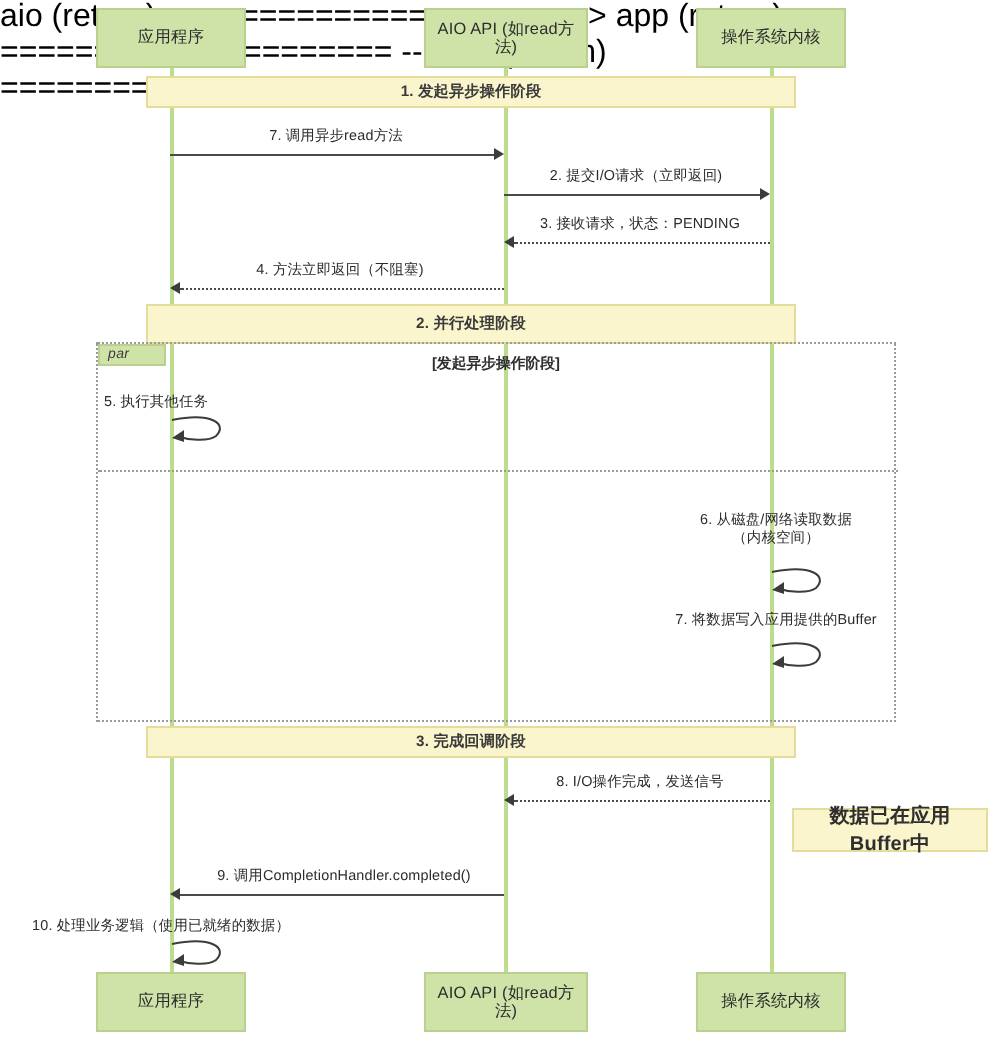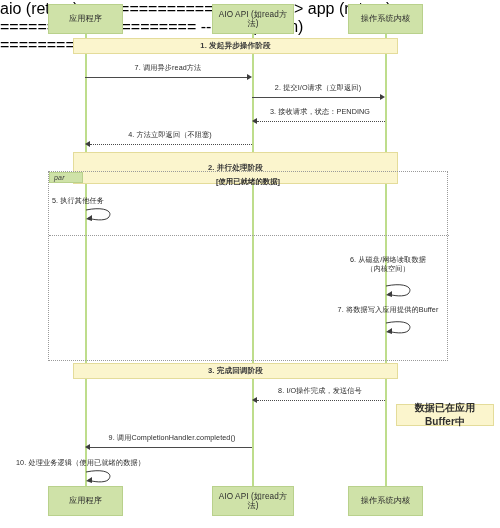--- a/index.html
+++ b/index.html
@@ -85,30 +85,30 @@
   <div class="msg-label ctr" style="left:320px;top:107px;">3. 接收请求，状态：PENDING</div>
   <div class="arrow-line dotted" style="left:257px;top:121px;width:128px;"></div>
   <div class="head left" style="left:252px;top:118px;"></div>
 
    app (return) ===================== --&gt;
   <div class="msg-label ctr" style="left:170px;top:130px;">4. 方法立即返回（不阻塞)</div>
   <div class="arrow-line dotted" style="left:90px;top:144px;width:162px;"></div>
   <div class="head left" style="left:85px;top:141px;"></div>
 
   
-  <div class="phase" style="left:73px;top:152px;width:325px;height:32px;">
+  <div class="phase" style="left:73px;top:152px;width:325px;height:20px;">
     <span>2. 并行处理阶段</span>
   </div>
 
   
   <div class="frag" style="left:48px;top:171px;width:400px;height:190px;">
     <div class="frag-tag" style="left:0px;top:0px;width:34px;height:11px;">
       <span>par</span>
     </div>
-    <div class="frag-cond" style="top:5px;">[使用已就绪的数据]</div>
+    <div class="frag-cond" style="top:5px;">[发起异步操作阶段]</div>
     <div class="frag-sep" style="left:0;top:63px;width:400px;"></div>
   </div>
 
   
   <div class="msg-label" style="left:52px;top:196px;">5. 执行其他任务</div>
   <svg class="selfloop" style="left:84px;top:206px;" width="32" height="18" viewBox="0 0 32 18">
     <path d="M2,4 C22,0 30,6 24,12 C20,15 10,14 4,12" fill="none" stroke="#3c3c3c" stroke-width="1"></path>
     <path d="M8,9 L2,13 L8,15 Z" fill="#3c3c3c"></path>
   </svg>
 

